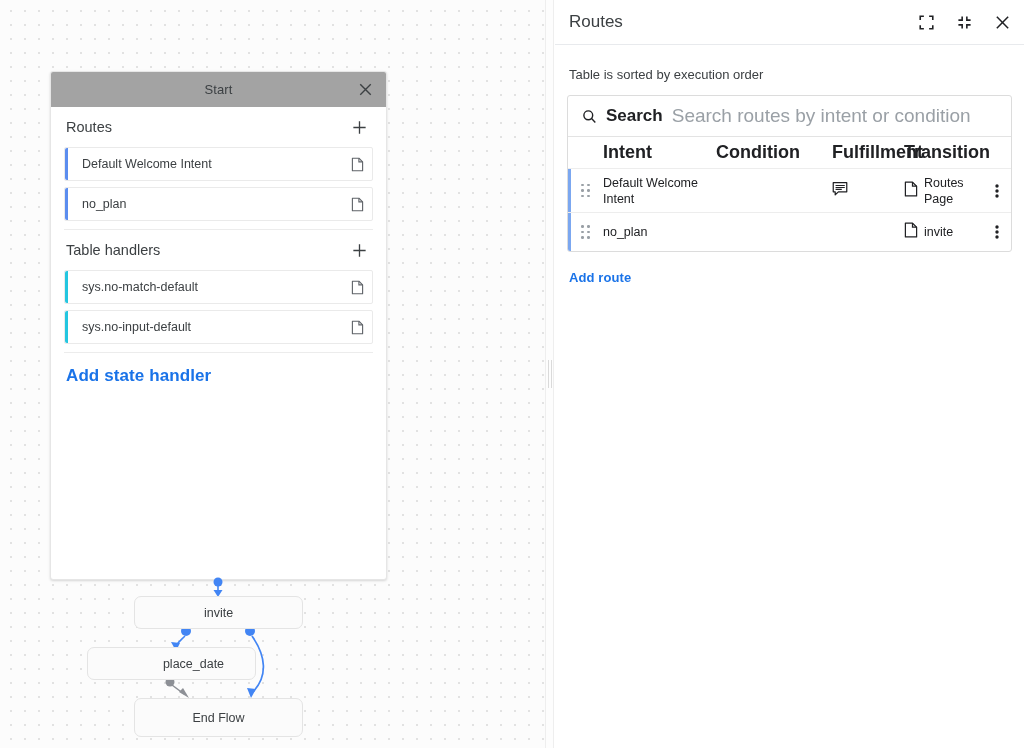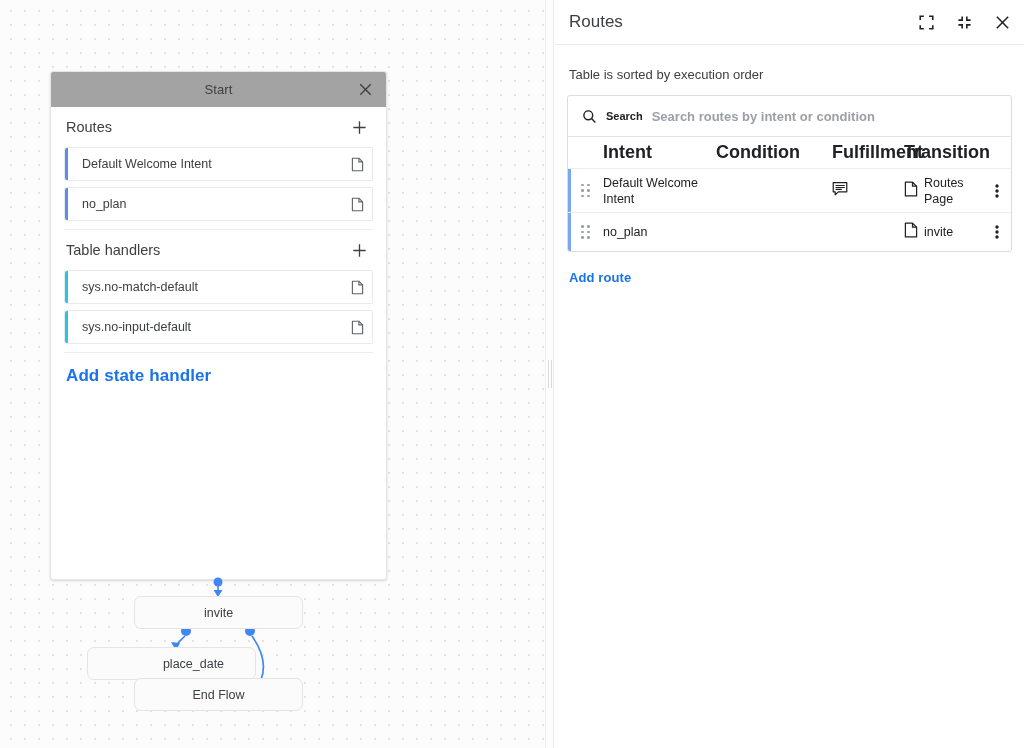--- a/index.html
+++ b/index.html
@@ -98,21 +98,21 @@
     position: absolute;
     background: #fbfbfb;
     border: 1px solid #e4e4e4;
     border-radius: 7px;
     display: flex; align-items: center; justify-content: center;
     font-size: 12.5px; color: #3c4043;
     cursor: pointer;
   }
   #node-invite   { left: 134px; top: 596px; width: 169px; height: 33px; }
   #node-place    { left: 87px;  top: 647px; width: 169px; height: 33px; padding-left: 44px; }
-  #node-end      { left: 134px; top: 678px; width: 169px; height: 33px; }
+  #node-end      { left: 134px; top: 698px; width: 169px; height: 39px; }
 
   #flow-svg { position: absolute; left: 0; top: 560px; width: 545px; height: 188px; pointer-events: none; }
 
   
   #splitter {
     position: absolute; left: 545px; top: 0;
     width: 9px; height: 748px;
     background: #fdfdfd;
     border-left: 1px solid #eeeeee;
     border-right: 1px solid #eeeeee;
@@ -162,27 +162,26 @@
     overflow: hidden;
   }
 
   #search-row {
     height: 41px;
     display: flex; align-items: center;
     border-bottom: 1px solid #e3e3e3;
     padding-left: 14px;
   }
   #search-icon { display: flex; align-items: center; margin-right: 9px; }
-  #search-label { font-size: 11px; font-weight: bold; color: #202124; margin-right: 9px; }
+  #search-label { font-size: 17px; font-weight: bold; color: #202124; margin-right: 9px; }
   #search-input {
     flex: 1; border: 0; outline: 0;
     font-family: "Liberation Sans", sans-serif;
-    font-size: 13px; color: #3c4043; background: transparent;
+    font-size: 19px; color: #3c4043; background: transparent;
     padding-right: 12px;
-    font-weight: bold;
   }
   #search-input::placeholder { color: #9aa0a6; }
 
   #thead {
     height: 32px;
     display: flex; align-items: center;
     border-bottom: 1px solid #ededed;
     font-size: 18px; font-weight: bold; color: #202124;
   }
   .th { white-space: nowrap; }

